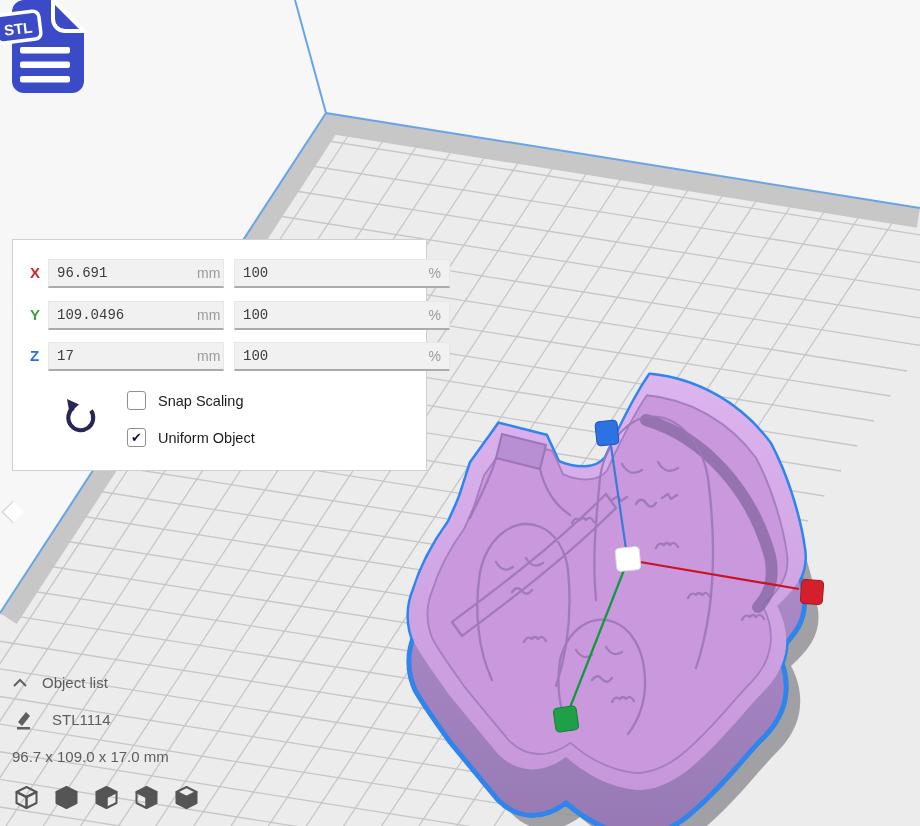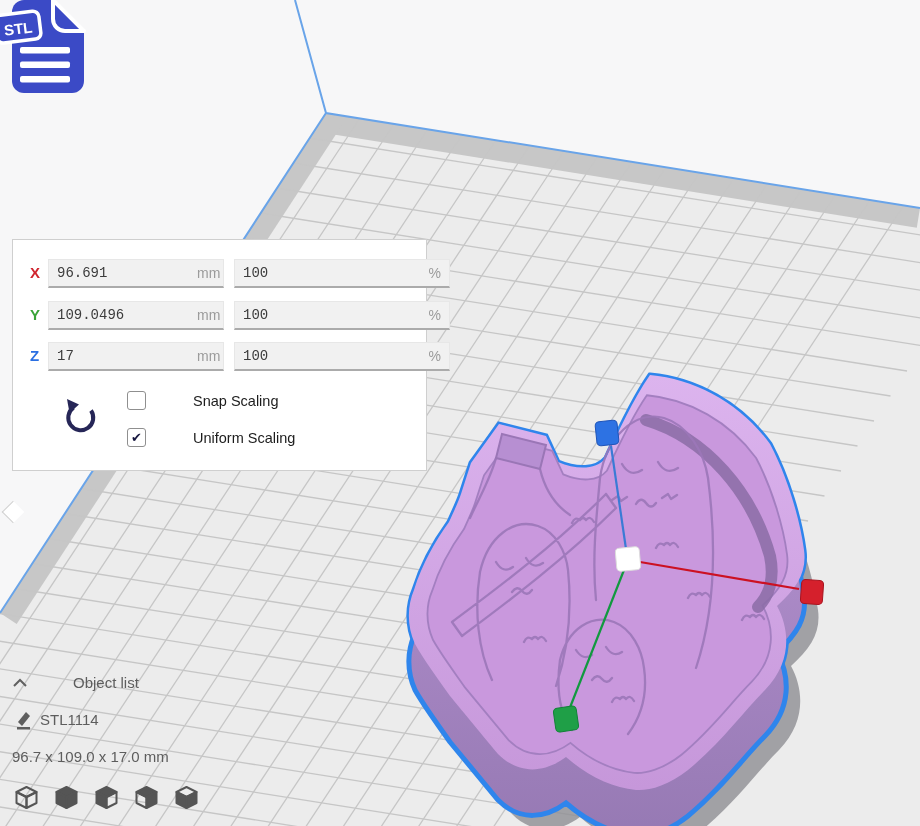--- a/index.html
+++ b/index.html
@@ -18,32 +18,32 @@
   .axis-row{position:absolute;left:0;height:29px;width:100%;}
   .axis-row.r0{top:19px;} .axis-row.r1{top:61px;} .axis-row.r2{top:102px;}
   .axis-label{position:absolute;left:17px;top:5px;width:16px;font-size:15px;font-weight:bold;}
   .field{position:absolute;top:0;height:29px;background:#f1f1f1;border:1px solid #e7e7e7;
     border-bottom:2px solid #ababab;box-sizing:border-box;display:flex;align-items:center;padding:0 8px;}
   .field.size{left:35px;width:176px;} .field.pct{left:221px;width:216px;}
   .field input{border:none;background:transparent;outline:none;font-family:Liberation Mono, monospace;
     font-size:14px;color:#3c3c3c;width:100px;padding:0;}
   .unit{margin-left:auto;font-size:14px;color:#9b9b9b;padding-left:40px;}
   .reset-btn{position:absolute;left:48px;top:158px;width:40px;height:42px;cursor:pointer;background:none;border:none;padding:0;}
-  .chk-row{position:absolute;left:114px;display:flex;align-items:center;cursor:pointer;gap:35px;}
+  .chk-row{position:absolute;left:114px;display:flex;align-items:center;cursor:pointer;}
   .chk-row.snap{top:151px;} .chk-row.uniform{top:188px;}
   .chk-box{width:19px;height:19px;border:1px solid #8f8f8f;border-radius:3px;background:#fff;
     display:flex;align-items:center;justify-content:center;font-size:13px;color:#16163f;box-sizing:border-box;}
   .chk-label{margin-left:12px;font-size:14.5px;color:#1c1c1c;}
 
   
   .hud-row{position:absolute;display:flex;align-items:center;color:#5d5d5d;font-size:15px;}
-  .hud-objlist{left:12px;top:674px;cursor:pointer;gap:31px;}
+  .hud-objlist{left:12px;top:674px;cursor:pointer;}
   .hud-item{left:14px;top:708px;}
   .hud-dims{left:12px;top:748px;}
-  .hud-objlist .lbl{margin-left:14px;} .hud-item .lbl{margin-left:8px;}
+  .hud-objlist .lbl{margin-left:14px;} .hud-item .lbl{margin-left:20px;}
   .view-presets{position:absolute;left:13px;top:784px;display:flex;gap:13px;}
   .view-presets svg{cursor:pointer;}
 </style>
 </head>
 <body>
 
 <div class="stage">
 
   <svg class="scene" width="920" height="826" viewBox="0 0 920 826">
     <defs>
@@ -188,21 +188,21 @@
         <polygon points="6,1 18,6.5 8.5,15" fill="#262657"></polygon>
       </svg>
     </button>
 
     <div class="chk-row snap">
       <div class="chk-box"></div>
       <span class="chk-label">Snap Scaling</span>
     </div>
     <div class="chk-row uniform">
       <div class="chk-box">✔</div>
-      <span class="chk-label">Uniform Scaling</span>
+      <span class="chk-label">Uniform Object</span>
     </div>
   </div>
 
   <div class="hud-row hud-objlist">
     <svg width="16" height="12" viewBox="0 0 16 12">
       <polyline points="2,9 8,3 14,9" fill="none" stroke="#606060" stroke-width="2"></polyline>
     </svg>
     <span class="lbl">Object list</span>
   </div>
 

